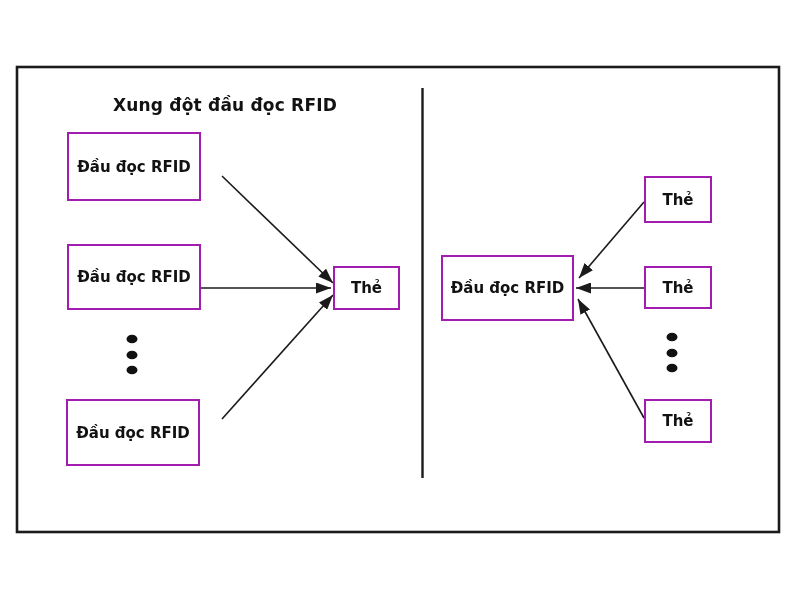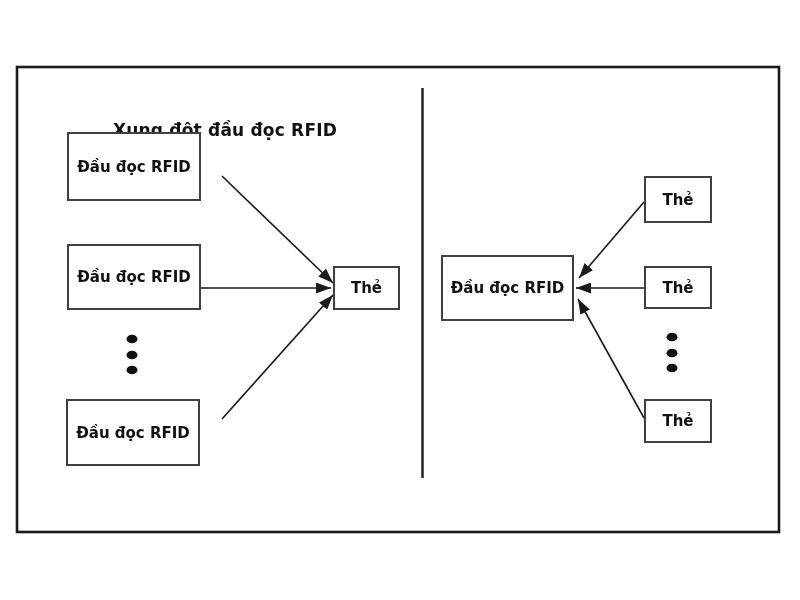--- a/index.html
+++ b/index.html
@@ -27,29 +27,28 @@
     position: absolute;
     top: 94px;
     height: 22px;
     line-height: 22px;
     text-align: center;
     font-size: 17px;
     font-weight: bold;
     color: #121212;
     letter-spacing: 0.2px;
     white-space: nowrap;
-    margin-top: 25px;
   }
   .panel-title.left  { left: 95px;  width: 260px; }
   .panel-title.right { left: 481px; width: 260px; }
   .node-box {
     position: absolute;
     box-sizing: border-box;
     background: #ffffff;
-    border: 2px solid #404040;
+    border: 2px solid #a21caf;
     display: flex;
     align-items: center;
     justify-content: center;
     font-size: 15px;
     font-weight: bold;
     color: #121212;
     white-space: nowrap;
   }
 </style>
 </head>

